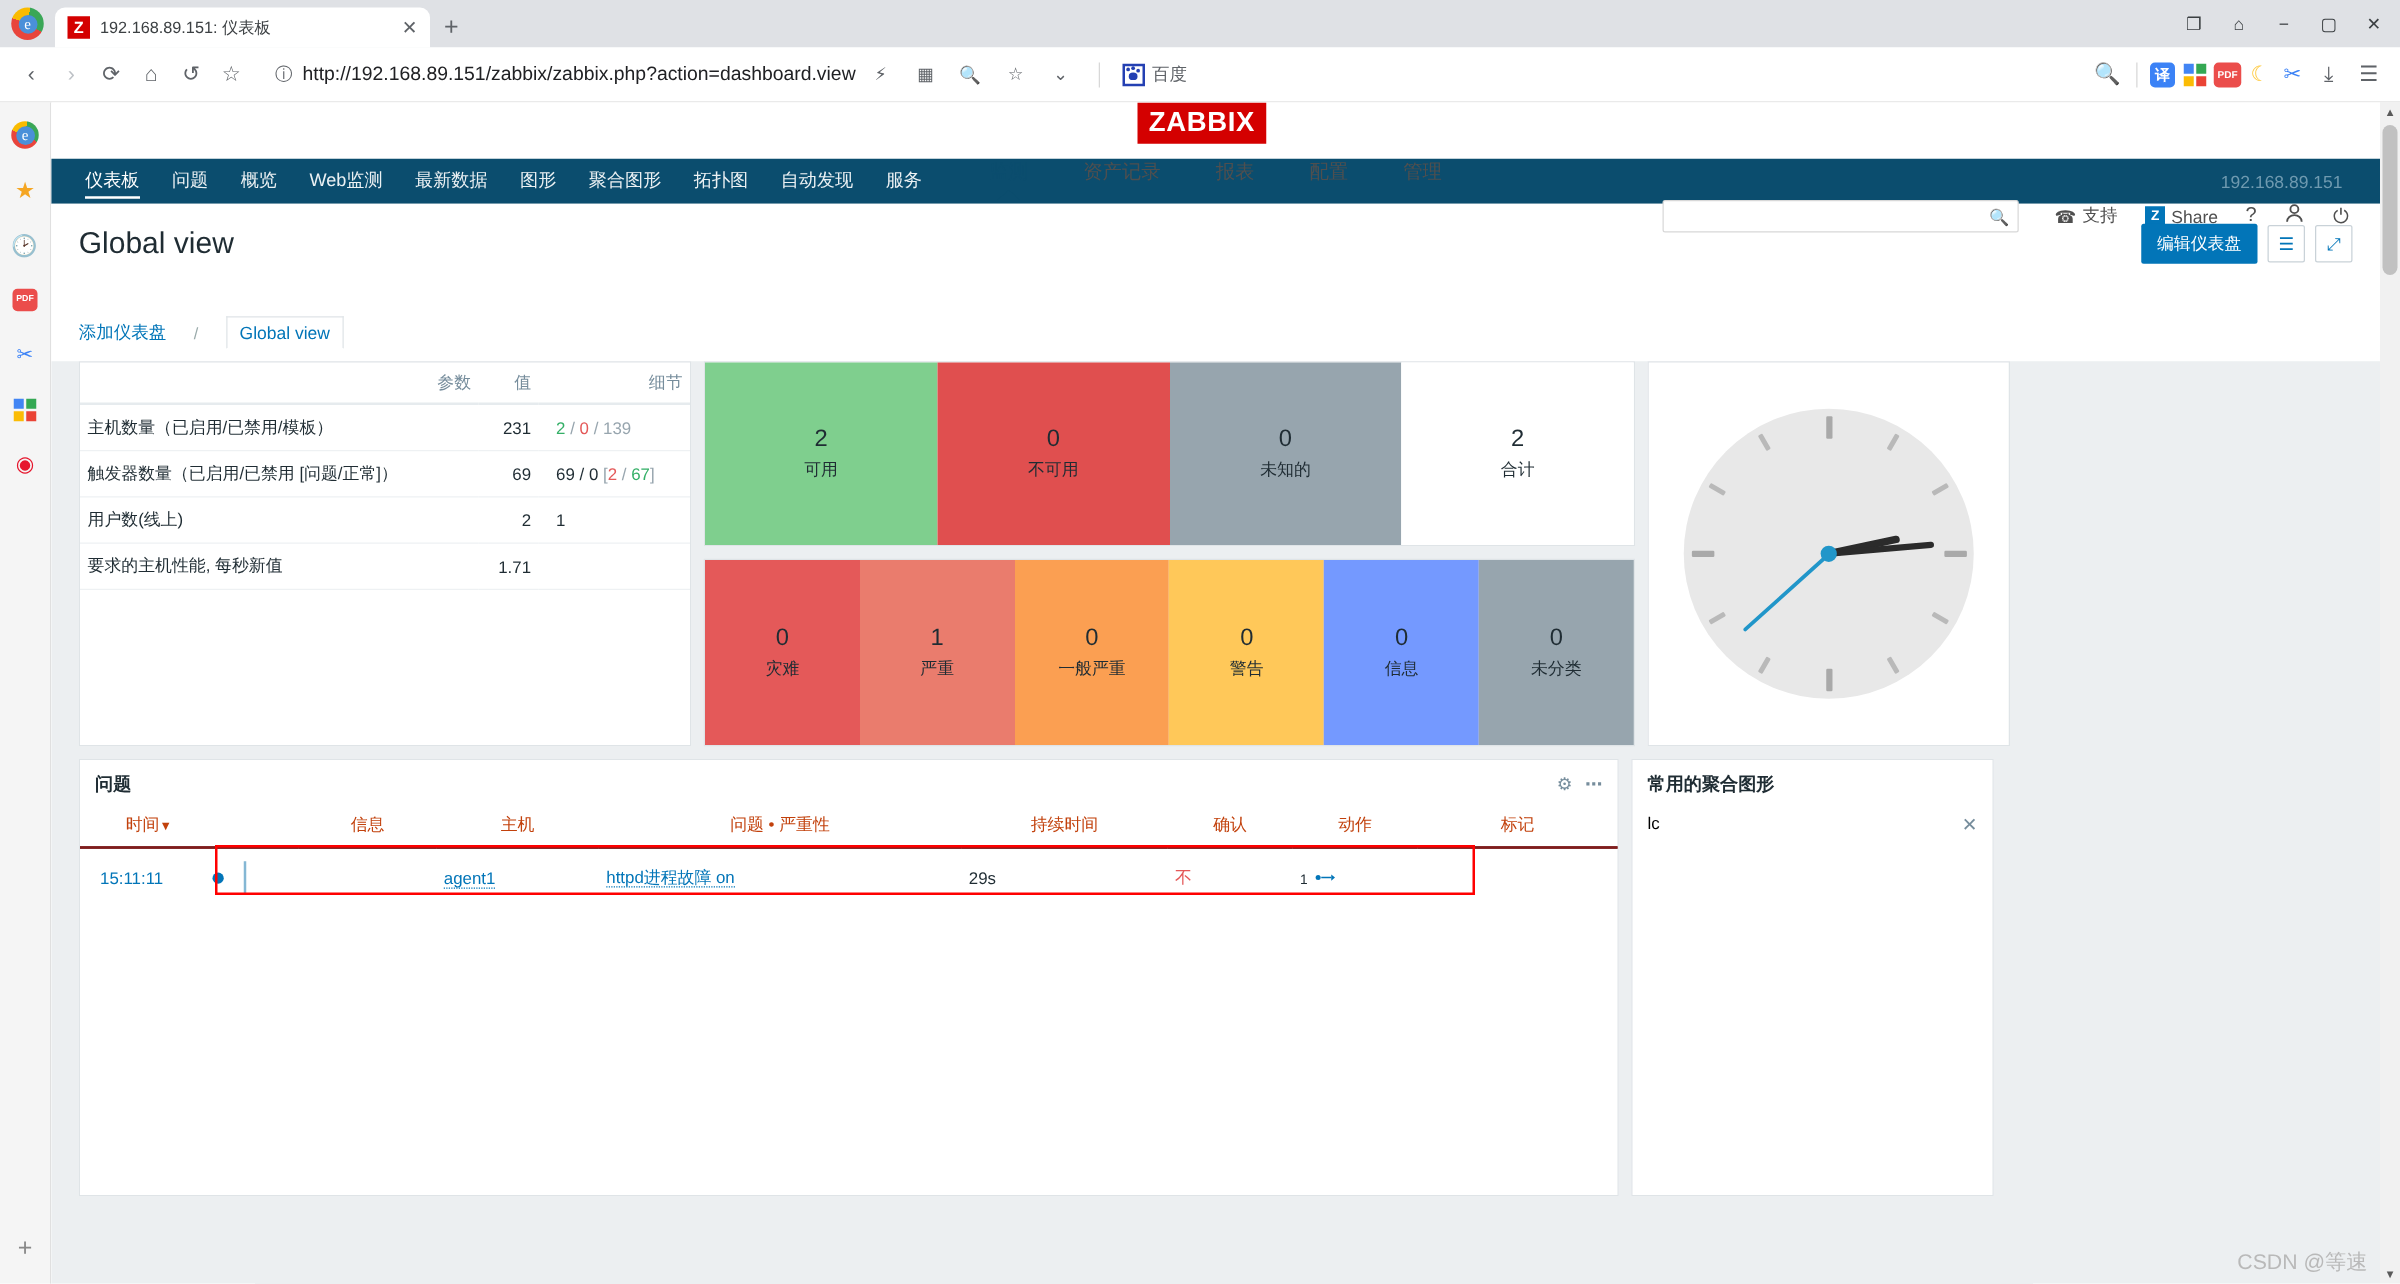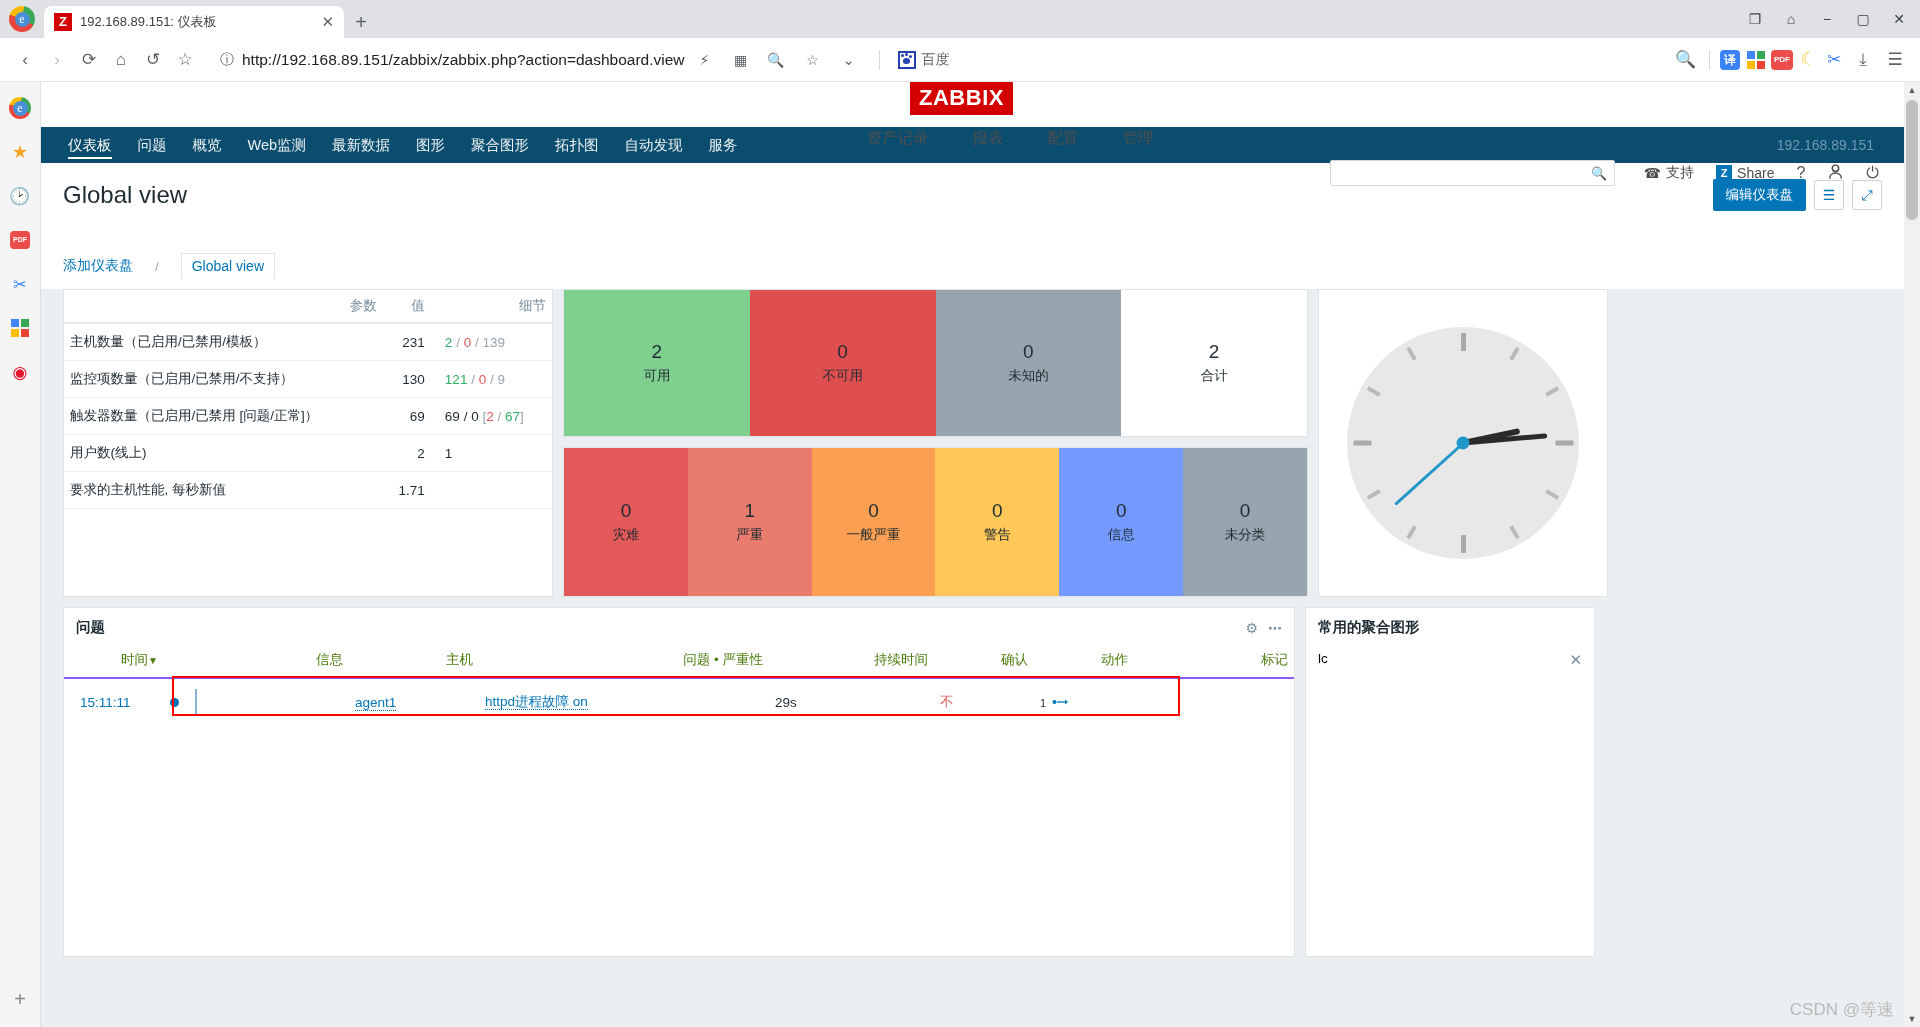--- a/index.html
+++ b/index.html
@@ -222,22 +222,22 @@
   .hand.hour { width: 6px; height: 58px; background: #2b2b2b; margin-left: -3px; }
   .hand.min  { width: 5px; height: 84px; background: #2b2b2b; margin-left: -2.5px; }
   .hand.sec  { width: 3px; height: 92px; background: #2196c9; margin-left: -1.5px; }
   .pin { position: absolute; left: 50%; top: 50%; width: 13px; height: 13px; border-radius: 50%;
     background: #2196c9; transform: translate(-50%, -50%); }
 
   
   .problems { width: 1232px; height: 350px; margin-top: 10px; }
   table.prob { width: 100%; border-collapse: collapse; }
   table.prob th {
-    text-align: right; font-weight: normal; color: #4d7c0f; font-size: 13.5px;
-    padding: 8px 6px; border-bottom: 2px solid #8b5cf6;
+    text-align: center; font-weight: normal; color: #c2410c; font-size: 13.5px;
+    padding: 8px 6px; border-bottom: 2px solid #7f1d1d;
   }
   table.prob td { font-size: 13.5px; padding: 10px 6px; color: #1f2c33; }
   .sort-caret { font-size: 10px; }
   .link { color: #0275b8; text-decoration: none; border-bottom: 1px dotted #0275b8; cursor: pointer; }
   .prob-highlight {
     position: absolute; border: 2px solid #ff0000; pointer-events: none;
   }
   .dot-marker { display:inline-block; width:9px; height:9px; border-radius:50%; background:#0275b8; }
   .vbar { display:inline-block; width:2px; height:26px; background:#84b7d4; }
 
@@ -426,27 +426,20 @@
                 <th class="num">值</th>
                 <th style="padding-left:14px">细节</th>
               </tr>
             </thead>
             <tbody>
               <tr>
                 <td>主机数量（已启用/已禁用/模板）</td>
                 <td class="num">231</td>
                 <td class="det">
                   <span class="gg">2</span><span class="gray"> / </span><span class="r">0</span><span class="gray"> / </span><span class="gray">139</span>
-                </td>
-              </tr>
-              <tr>
-                <td>监控项数量（已启用/已禁用/不支持）</td>
-                <td class="num">130</td>
-                <td class="det">
-                  <span class="gg">121</span><span class="gray"> / </span><span class="r">0</span><span class="gray"> / </span><span class="gray">9</span>
                 </td>
               </tr>
               <tr>
                 <td>触发器数量（已启用/已禁用 [问题/正常]）</td>
                 <td class="num">69</td>
                 <td class="det">
                   <span>69 / 0 </span><span class="gray">[</span><span class="r">2</span><span class="gray"> / </span><span class="gg">67</span><span class="gray">]</span>
                 </td>
               </tr>
               <tr>

